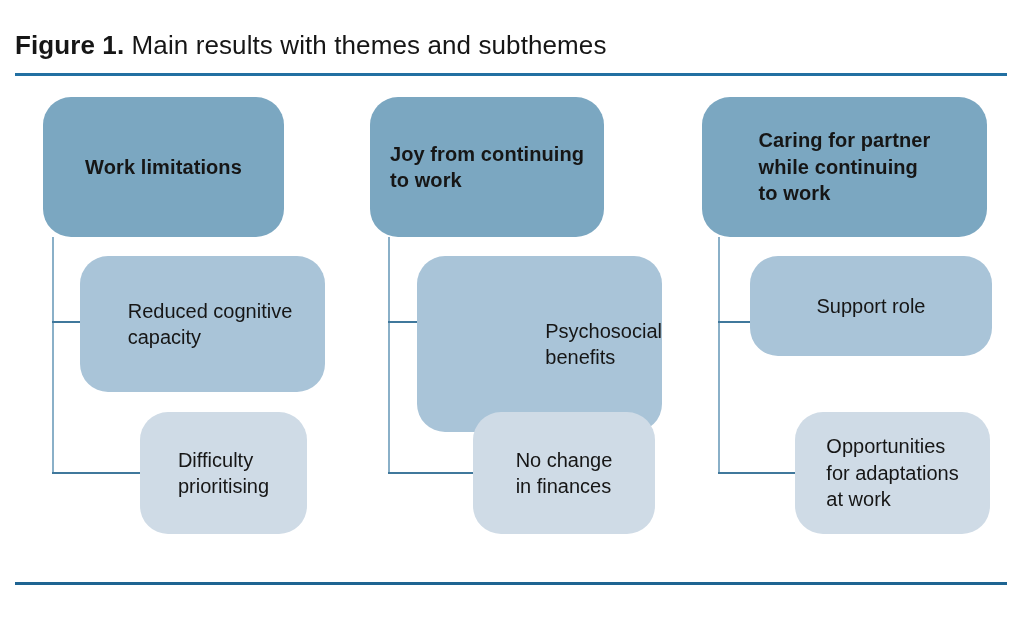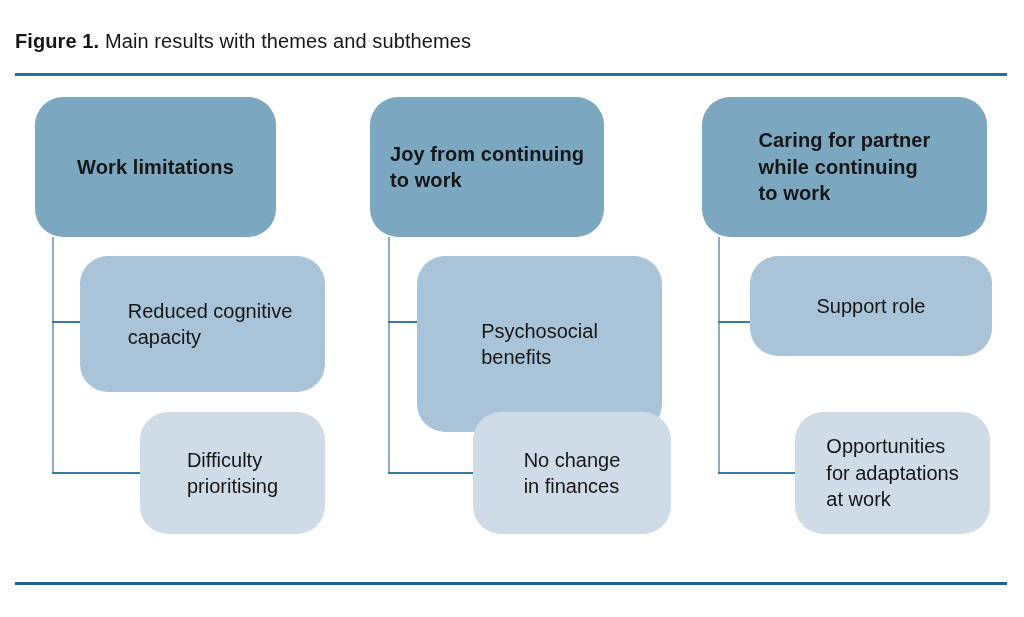--- a/index.html
+++ b/index.html
@@ -18,21 +18,21 @@
     position: relative;
     width: 1024px;
     height: 617px;
     background: #ffffff;
     overflow: hidden;
   }
   .figure-title {
     position: absolute;
     left: 15px;
     top: 30px;
-    font-size: 20px;
+    font-size: 26px;
     color: var(--text);
     letter-spacing: 0.1px;
     white-space: nowrap;
   }
   .figure-title .bold { font-weight: bold; }
   .rule {
     position: absolute;
     left: 15px;
     width: 992px;
     background: var(--rule);
@@ -61,30 +61,30 @@
     position: absolute;
     width: 1.5px;
     background: var(--vert-line);
   }
   .stub {
     position: absolute;
     height: 2px;
     background: var(--stub-line);
   }
   
-  .c1-theme { left: 35px;  top: 97px;  width: 241px; height: 140px; align-items: center; }
+  .c1-theme { left: 43px;  top: 97px;  width: 241px; height: 140px; align-items: center; }
   .c1-sub1  { left: 80px;  top: 256px; width: 245px; height: 136px; padding-left: 15px; }
-  .c1-sub2  { left: 140px; top: 412px; width: 185px; height: 122px; }
+  .c1-sub2  { left: 140px; top: 412px; width: 167px; height: 122px; }
   .c1-vline { left: 52px;  top: 237px; height: 237px; }
   .c1-stub1 { left: 52px;  top: 321px; width: 30px; }
   .c1-stub2 { left: 52px;  top: 472px; width: 90px; }
   
   .c2-theme { left: 370px; top: 97px;  width: 234px; height: 140px; }
-  .c2-sub1  { left: 417px; top: 256px; width: 245px; height: 176px; }
-  .c2-sub2  { left: 473px; top: 412px; width: 198px; height: 122px; }
+  .c2-sub1  { left: 417px; top: 256px; width: 245px; height: 176px; justify-content: flex-end; }
+  .c2-sub2  { left: 473px; top: 412px; width: 182px; height: 122px; }
   .c2-vline { left: 388px; top: 237px; height: 237px; }
   .c2-stub1 { left: 388px; top: 321px; width: 31px; }
   .c2-stub2 { left: 388px; top: 472px; width: 87px; }
   
   .c3-theme { left: 702px; top: 97px;  width: 285px; height: 140px; }
   .c3-sub1  { left: 750px; top: 256px; width: 242px; height: 100px; }
   .c3-sub2  { left: 795px; top: 412px; width: 195px; height: 122px; }
   .c3-vline { left: 718px; top: 237px; height: 237px; }
   .c3-stub1 { left: 718px; top: 321px; width: 34px; }
   .c3-stub2 { left: 718px; top: 472px; width: 79px; }

